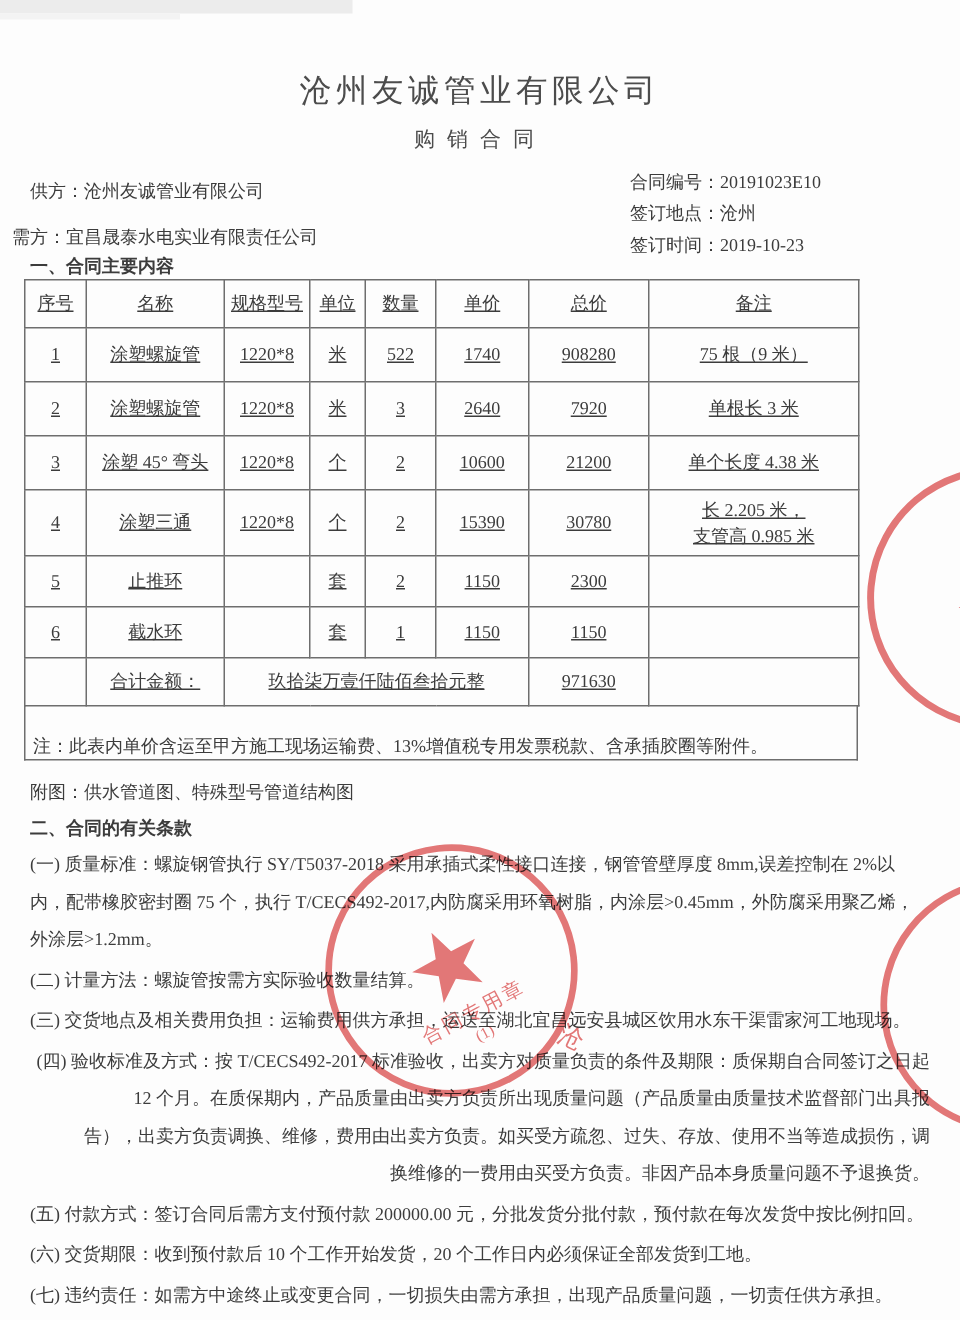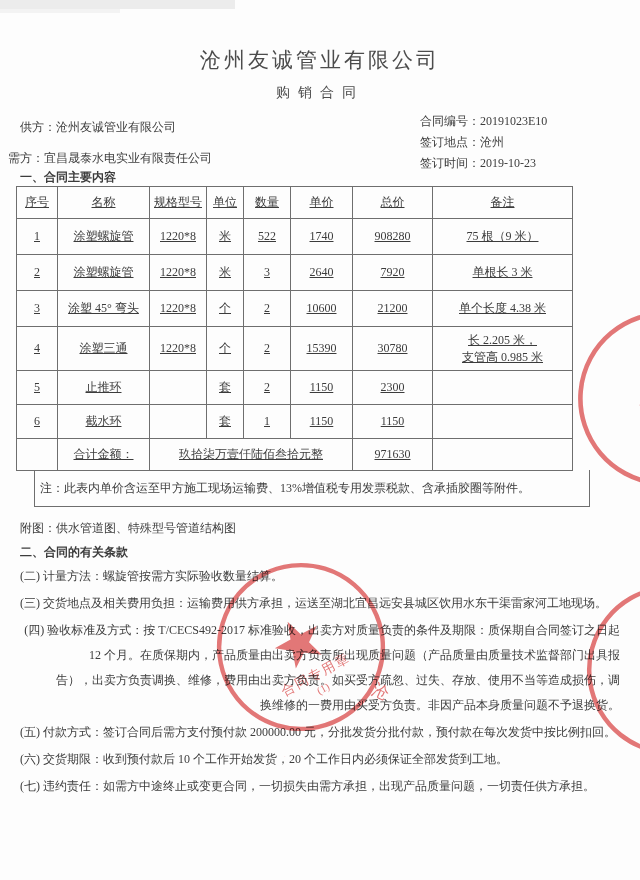--- a/index.html
+++ b/index.html
@@ -28,22 +28,22 @@
                 padding:1px 2px; overflow:hidden; white-space:pre-line; }
   table.items tr:nth-child(1){ height:32px; }
   table.items tr:nth-child(2){ height:36px; }
   table.items tr:nth-child(3){ height:36px; }
   table.items tr:nth-child(4){ height:36px; }
   table.items tr:nth-child(5){ height:44px; }
   table.items tr:nth-child(6){ height:34px; }
   table.items tr:nth-child(7){ height:34px; }
   table.items tr:nth-child(8){ height:32px; }
 
-  .note-box { position:absolute; left:34px; top:470px; width:544px; height:36px;
-              border:1px solid #6e6e6e; border-top:none; display:flex; align-items:center;
+  .note-box { position:absolute; left:16px; top:470px; width:544px; height:36px;
+              border:1px solid #6e6e6e; border-top:none; display:flex; align-items:flex-end;
               padding:0 5px; }
   .attachment { position:absolute; left:20px; top:520px; }
   .section2 { position:absolute; left:20px; top:544px; font-weight:bold; }
   .terms { position:absolute; left:20px; top:564px; width:600px; line-height:25px; }
   .term { margin:0 0 2px 0; }
   .term.hang { padding-left:34px; text-indent:-34px;text-align:right; }
 
   .stamp { position:absolute; color:#dd5252; opacity:.78; mix-blend-mode:multiply; }
   .stamp svg { display:block; }
   .stamp-buyer   { left:573px; top:306px; width:185px; height:185px; transform:rotate(-40deg); }
@@ -163,20 +163,21 @@
   </table>
 
 <div class="note-box">
   <span>注：此表内单价含运至甲方施工现场运输费、13%增值税专用发票税款、含承插胶圈等附件。</span>
 </div>
 
 <div class="attachment">附图：供水管道图、特殊型号管道结构图</div>
 <div class="section2">二、合同的有关条款</div>
 
 <div class="terms">
+  <p class="term">(一) 质量标准：螺旋钢管执行 SY/T5037-2018 采用承插式柔性接口连接，钢管管壁厚度 8mm,误差控制在 2%以内，配带橡胶密封圈 75 个，执行 T/CECS492-2017,内防腐采用环氧树脂，内涂层&gt;0.45mm，外防腐采用聚乙烯，外涂层&gt;1.2mm。</p>
   <p class="term">(二) 计量方法：螺旋管按需方实际验收数量结算。</p>
   <p class="term">(三) 交货地点及相关费用负担：运输费用供方承担，运送至湖北宜昌远安县城区饮用水东干渠雷家河工地现场。</p>
   <p class="term hang">(四) 验收标准及方式：按 T/CECS492-2017 标准验收，出卖方对质量负责的条件及期限：质保期自合同签订之日起 12 个月。在质保期内，产品质量由出卖方负责所出现质量问题（产品质量由质量技术监督部门出具报告），出卖方负责调换、维修，费用由出卖方负责。如买受方疏忽、过失、存放、使用不当等造成损伤，调换维修的一费用由买受方负责。非因产品本身质量问题不予退换货。</p>
   <p class="term">(五) 付款方式：签订合同后需方支付预付款 200000.00 元，分批发货分批付款，预付款在每次发货中按比例扣回。</p>
   <p class="term">(六) 交货期限：收到预付款后 10 个工作开始发货，20 个工作日内必须保证全部发货到工地。</p>
   <p class="term">(七) 违约责任：如需方中途终止或变更合同，一切损失由需方承担，出现产品质量问题，一切责任供方承担。</p>
 </div>
 
 <div class="stamp stamp-buyer">
   <svg viewBox="0 0 200 200" width="185" height="185">

